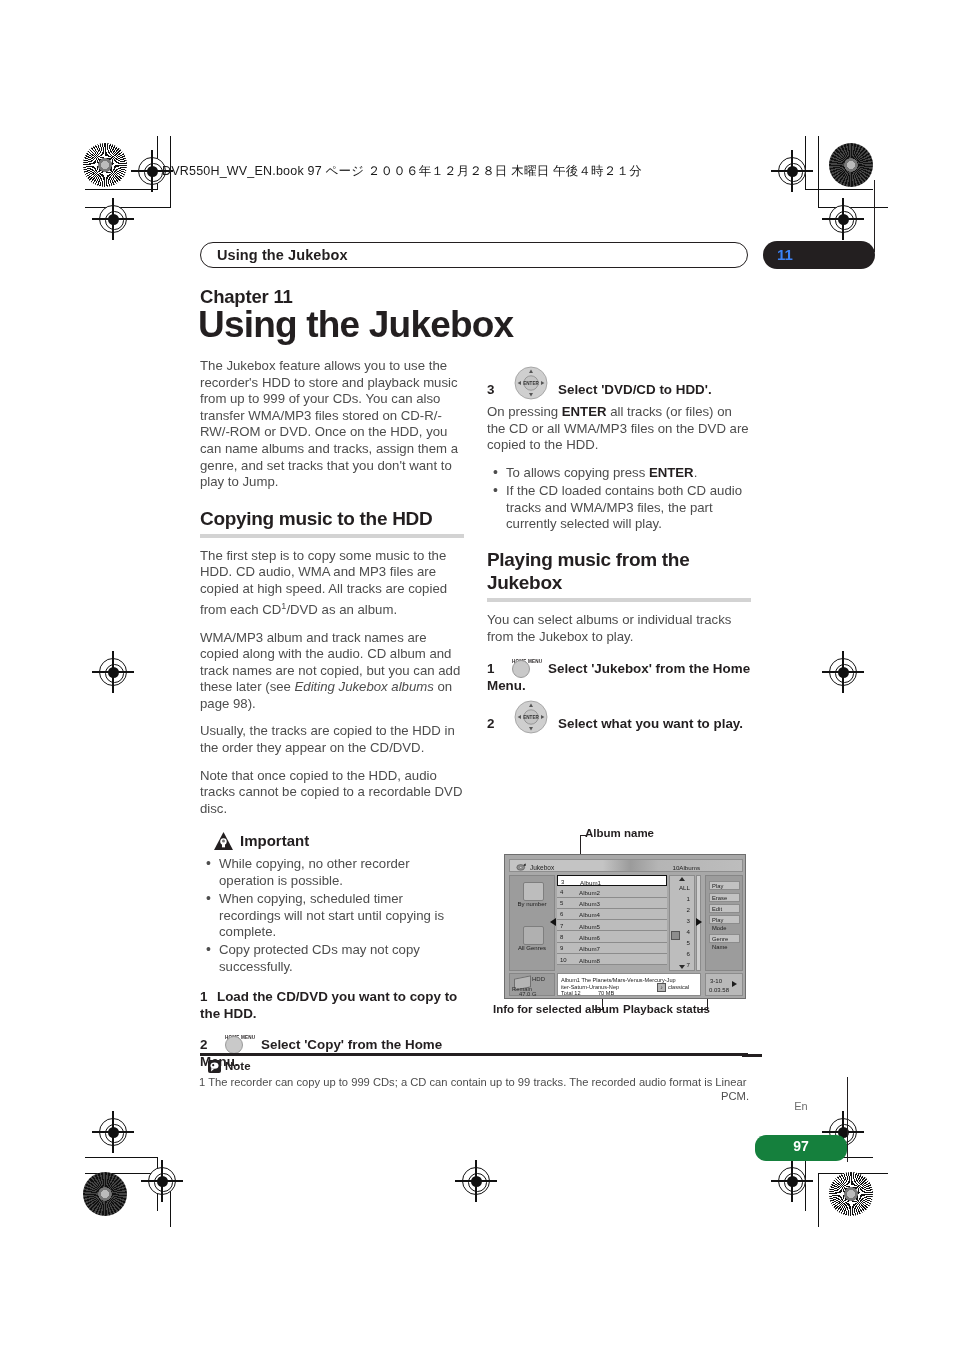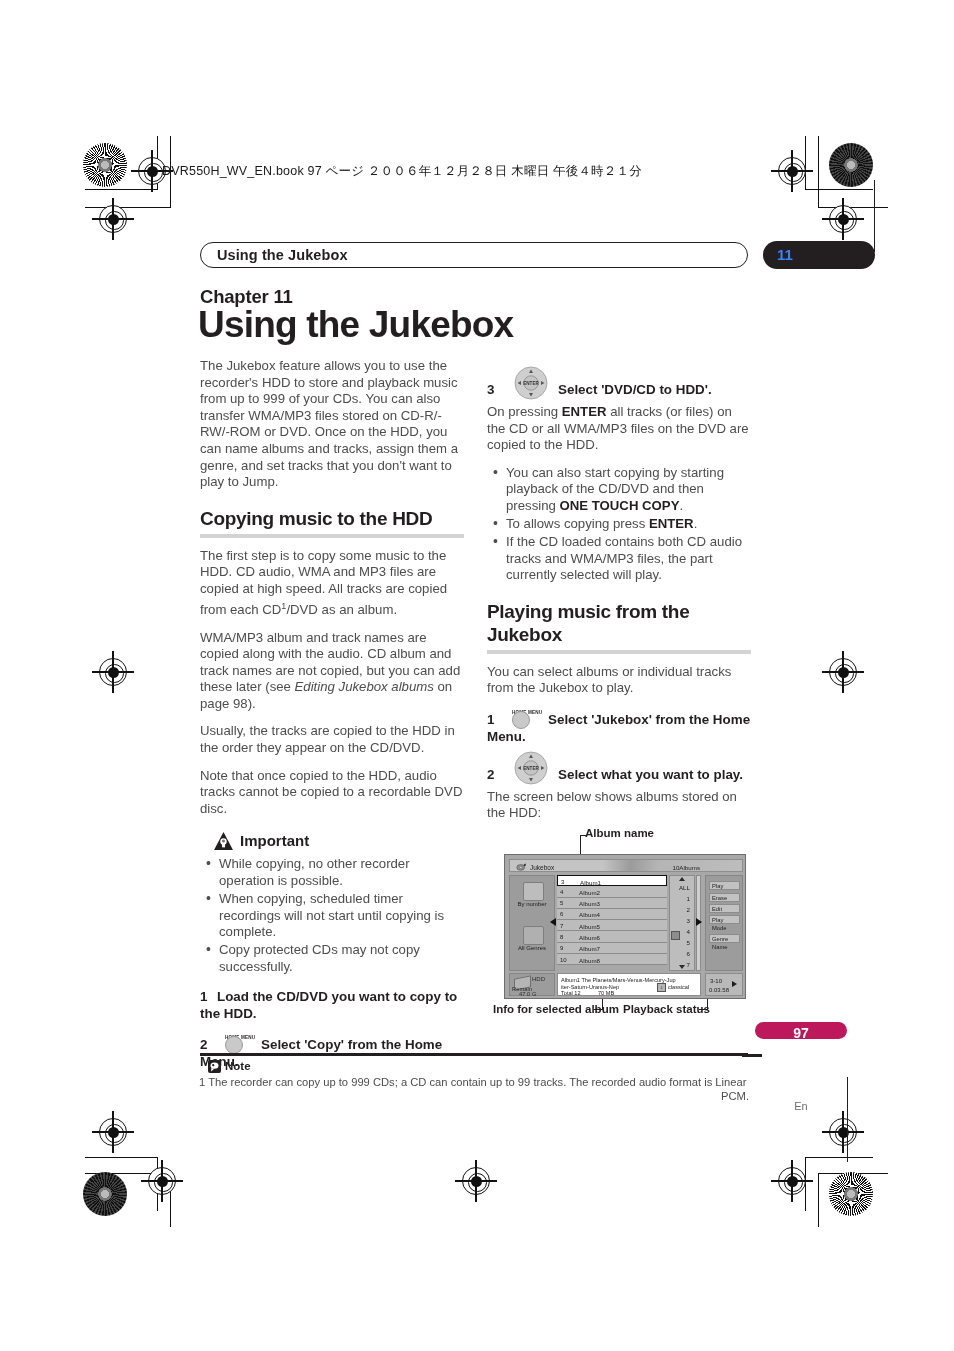--- a/index.html
+++ b/index.html
@@ -440,23 +440,23 @@
     width: 550px;
     font-size: 11.2px;
     line-height: 13.5px;
     color: #4d4d4d;
   }
   .note-body .idx { color: #4d4d4d; }
   .note-body .cont { display: block; padding-left: 11px; text-align: right; }
 
   .page-pill {
     position: absolute;
-    left: 755px; top: 1022px;
-    width: 92px; height: 17px;
-    background: #be185d;
+    left: 755px; top: 1135px;
+    width: 92px; height: 26px;
+    background: #15803d;
     border-radius: 11px;
   }
   .page-pill span {
     position: absolute;
     left: 0; right: 0; top: 3px;
     text-align: center;
     color: #fff; font-size: 14px; font-weight: bold;
   }
   .page-lang {
     position: absolute;
@@ -615,21 +615,20 @@
         <polygon points="23,30.4 25,27 21,27" fill="#555"></polygon>
         <polygon points="9.6,17 13,15 13,19" fill="#555"></polygon>
         <polygon points="36.4,17 33,15 33,19" fill="#555"></polygon>
       </svg>
     </span><span>Select 'DVD/CD to HDD'.</span>
   </div>
 
   <p class="stepbody"><span>On pressing </span><b>ENTER</b><span> all tracks (or files) on the CD or all WMA/MP3 files on the DVD are copied to the HDD.</span></p>
 
   <ul class="bullets">
-    <li><span>You can also start copying by starting playback of the CD/DVD and then pressing </span><b>ONE TOUCH COPY</b><span>.</span></li>
     <li><span>To allows copying press </span><b>ENTER</b><span>.</span></li>
     <li>If the CD loaded contains both CD audio tracks and WMA/MP3 files, the part currently selected will play.</li>
   </ul>
 
   <h2 class="sec">Playing music from the Jukebox</h2>
   <div class="rule"></div>
 
   <p>You can select albums or individual tracks from the Jukebox to play.</p>
 
   <div class="step">
@@ -643,21 +642,20 @@
         <circle cx="23" cy="17" r="7.2" fill="#c4c4c4" stroke="#8a8a8a" stroke-width="0.8"></circle>
         <text x="23" y="19" font-size="4.6" font-family="Liberation Sans, sans-serif" font-weight="bold" text-anchor="middle" fill="#333">ENTER</text>
         <polygon points="23,3.6 25,7 21,7" fill="#555"></polygon>
         <polygon points="23,30.4 25,27 21,27" fill="#555"></polygon>
         <polygon points="9.6,17 13,15 13,19" fill="#555"></polygon>
         <polygon points="36.4,17 33,15 33,19" fill="#555"></polygon>
       </svg>
     </span><span>Select what you want to play.</span>
   </div>
 
-  <p>The screen below shows albums stored on the HDD:</p>
 
 </div>
 
 <div class="figure">
 
   <div class="callout-label" style="left:88px; top:0px;">Album name</div>
   <div class="callout-line" style="left:83px; top:8px; width:1.4px; height:53px;"></div>
   <div class="callout-line" style="left:83px; top:8px; width:6px; height:1.4px;"></div>
 
   <div class="screen">

